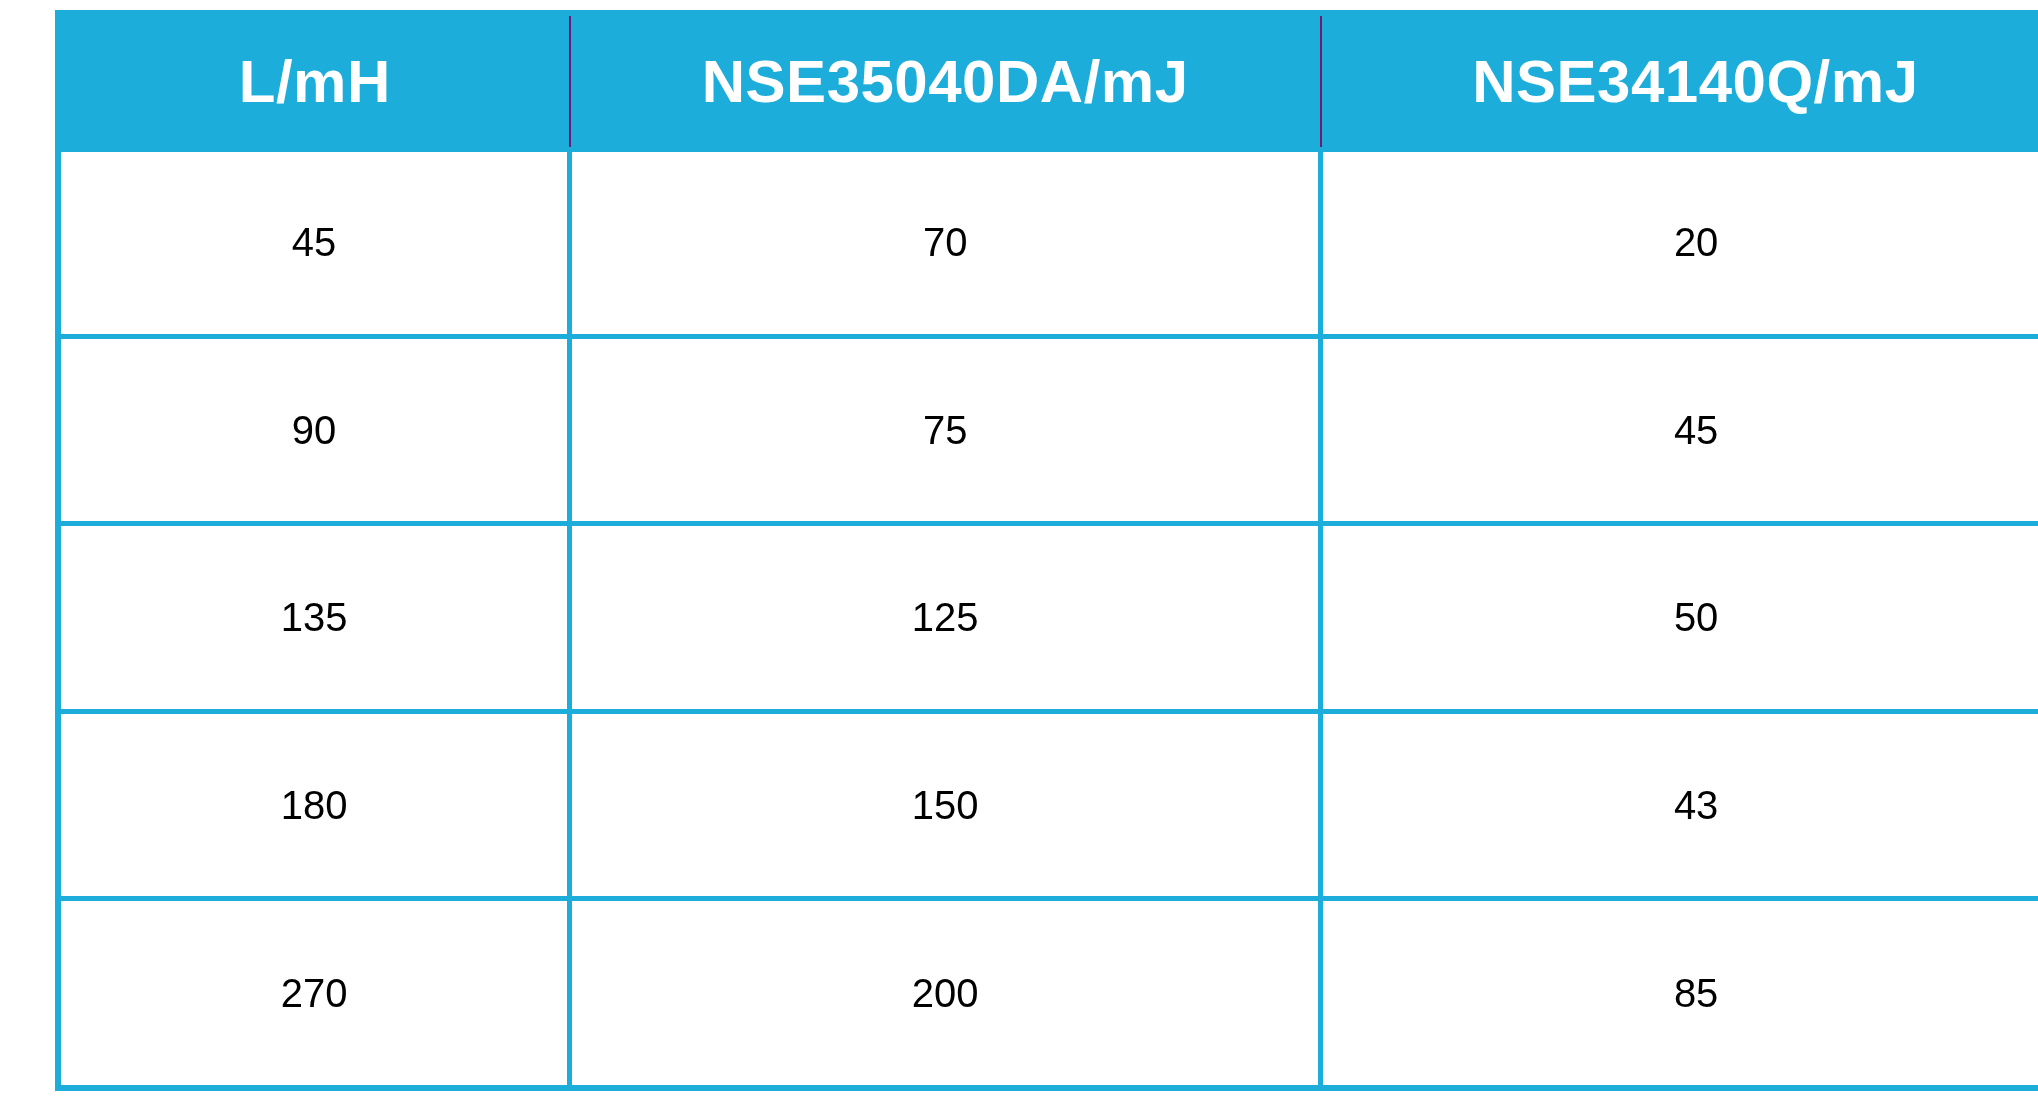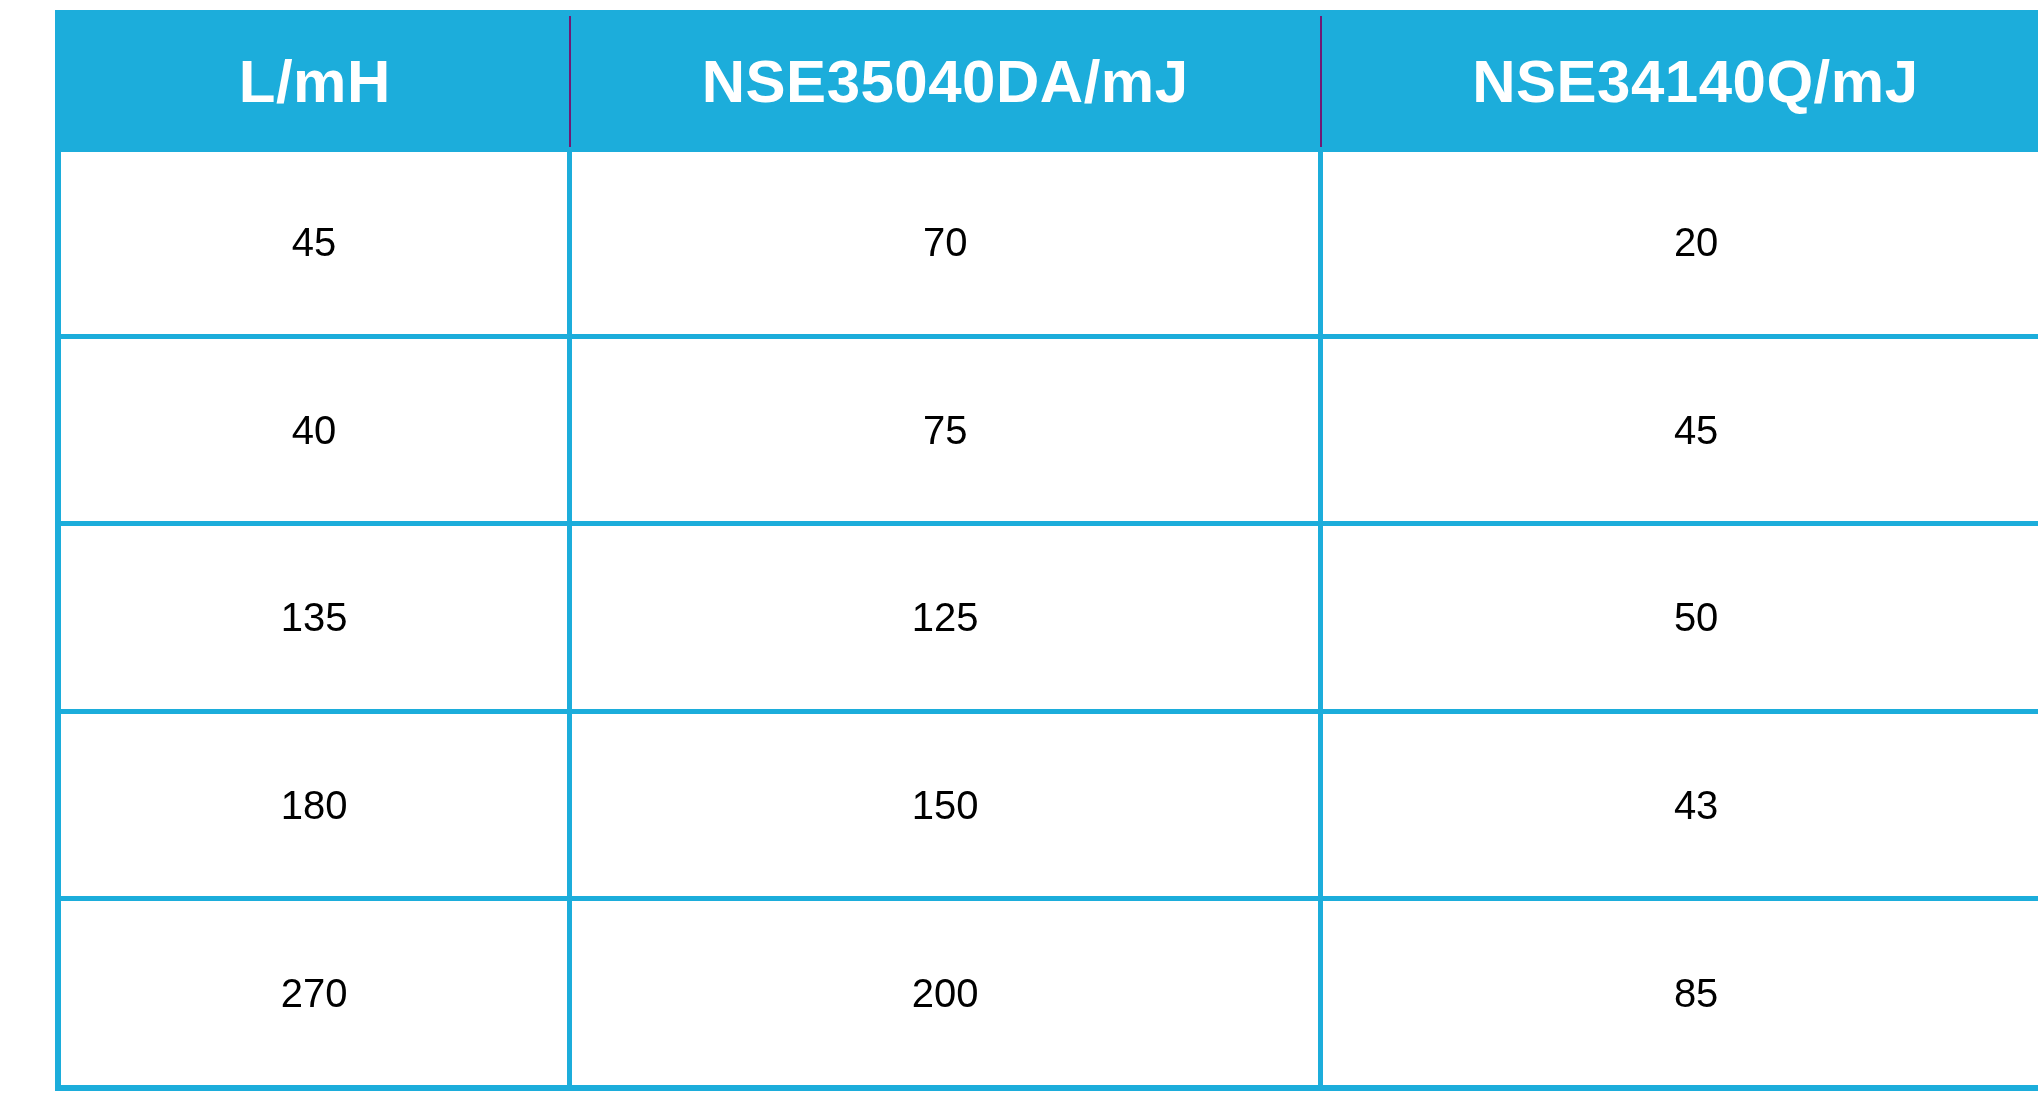--- a/index.html
+++ b/index.html
@@ -77,21 +77,21 @@
         <th>NSE34140Q/mJ</th>
       </tr>
     </thead>
     <tbody>
         <tr>
           <td>45</td>
           <td>70</td>
           <td>20</td>
         </tr>
         <tr>
-          <td>40</td>
+          <td>90</td>
           <td>75</td>
           <td>45</td>
         </tr>
         <tr>
           <td>135</td>
           <td>125</td>
           <td>50</td>
         </tr>
         <tr>
           <td>180</td>

